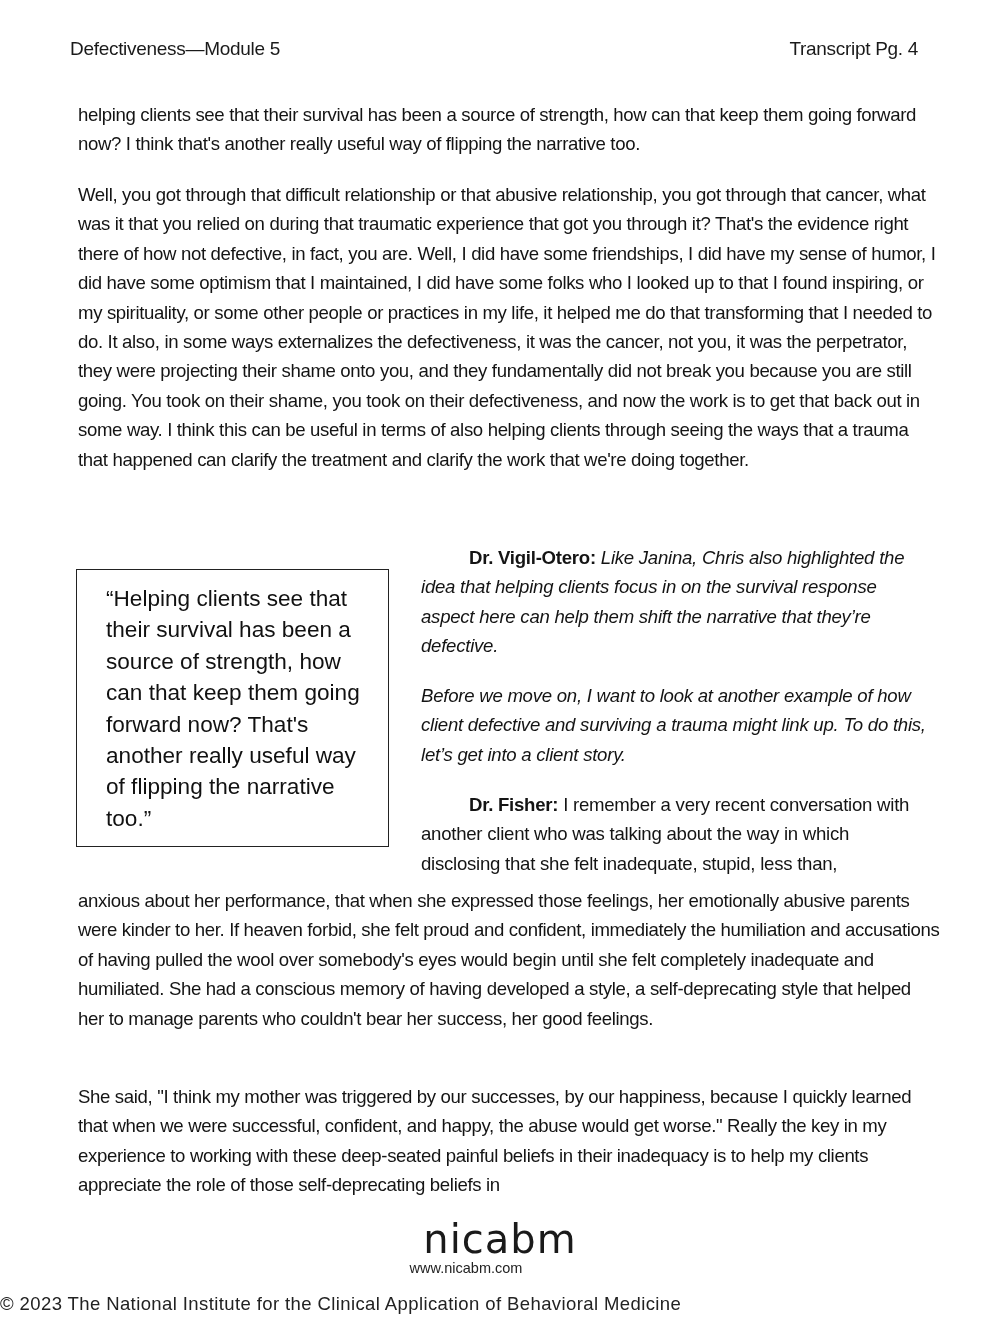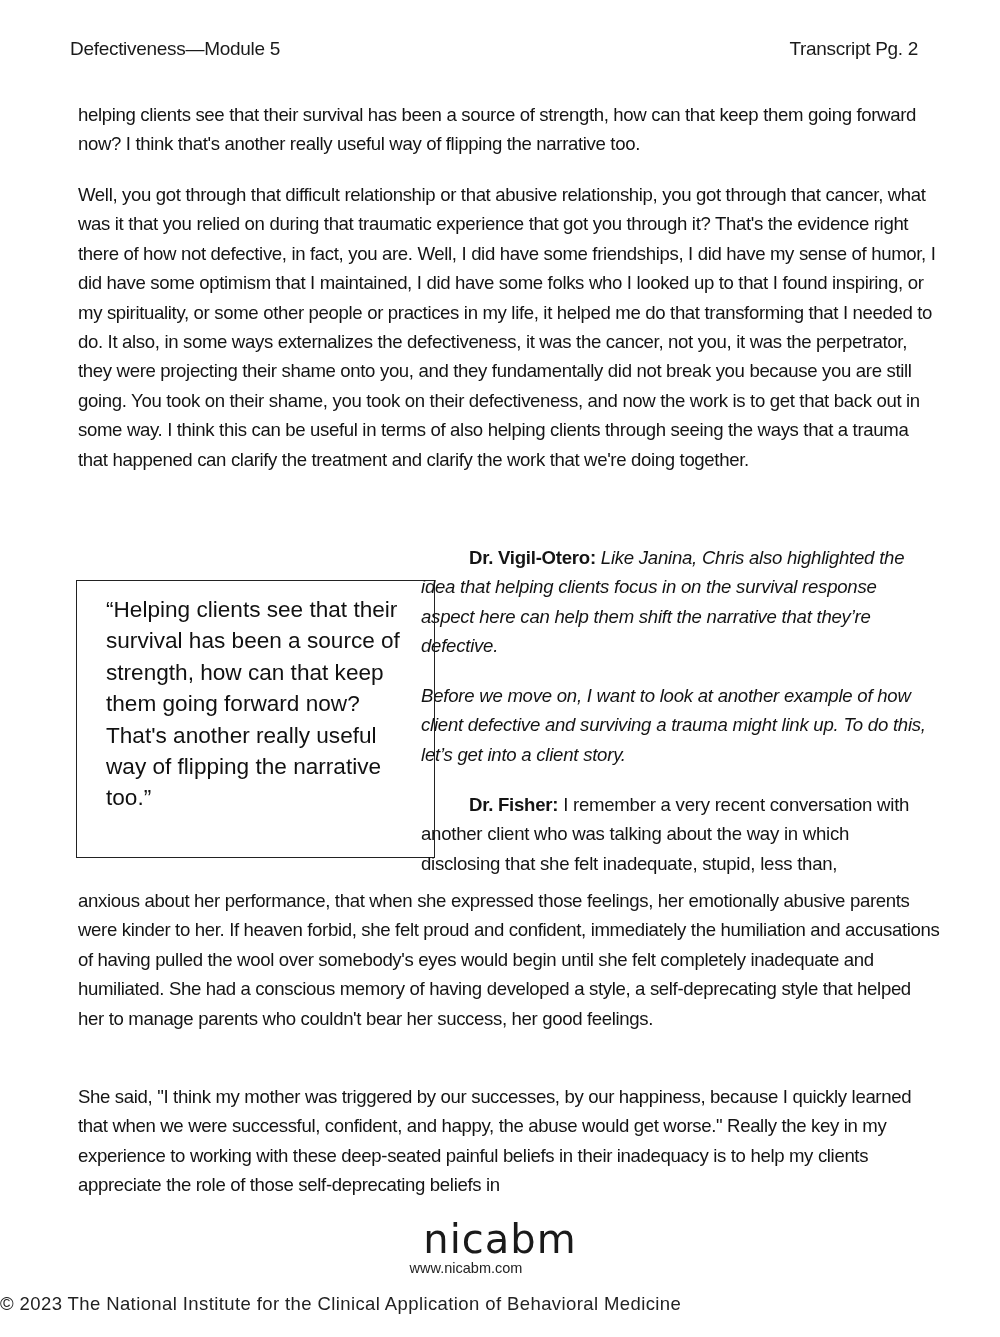--- a/index.html
+++ b/index.html
@@ -11,24 +11,24 @@
   .hdr-left { left: 70px; }
   .hdr-right { right: 82px; }
   .body-text {
     position: absolute; left: 70px; width: 862px;
     font-size: 18.6px; line-height: 29.4px; letter-spacing: -0.35px;
     margin: 8px;
   }
   .p1 { top: 92px; }
   .p2 { top: 172px; }
   .quote-box {
-    position: absolute; left: 76px; top: 569px; width: 359px; height: 278px;
+    position: absolute; left: 76px; top: 569px; width: 313px; height: 278px;
     border: 1.5px solid #222; box-sizing: border-box;
     padding: 13px 20px 0 29px;
-    font-size: 22.6px; line-height: 31.4px; color: #111; margin-top: 11px;
+    font-size: 22.6px; line-height: 31.4px; color: #111;
   }
   .right-col {
     position: absolute; left: 421px; width: 505px;
     font-size: 18.6px; line-height: 29.4px; letter-spacing: -0.25px; margin: 0;
   }
   .rc1 { top: 543px; }
   .rc2 { top: 681px; }
   .rc3 { top: 790px; }
   .italic { font-style: italic; }
   .speaker { font-weight: bold; font-style: normal; margin-left: 48px; }
@@ -45,21 +45,21 @@
   }
   .copyright {
     position: absolute; left: 0; width: 1000px; top: 1293px; text-align: left;
     font-size: 18.5px; color: #222; letter-spacing: 0.4px;
   }
 </style>
 </head>
 <body>
 
 <div class="hdr hdr-left">Defectiveness—Module 5</div>
-<div class="hdr hdr-right">Transcript Pg. 2</div>
+<div class="hdr hdr-right">Transcript Pg. 4</div>
 
 <p class="body-text p1">helping clients see that their survival has been a source of strength, how can that keep them going forward now? I think that's another really useful way of flipping the narrative too.</p>
 <p class="body-text p2">Well, you got through that difficult relationship or that abusive relationship, you got through that cancer, what was it that you relied on during that traumatic experience that got you through it? That's the evidence right there of how not defective, in fact, you are. Well, I did have some friendships, I did have my sense of humor, I did have some optimism that I maintained, I did have some folks who I looked up to that I found inspiring, or my spirituality, or some other people or practices in my life, it helped me do that transforming that I needed to do. It also, in some ways externalizes the defectiveness, it was the cancer, not you, it was the perpetrator, they were projecting their shame onto you, and they fundamentally did not break you because you are still going. You took on their shame, you took on their defectiveness, and now the work is to get that back out in some way. I think this can be useful in terms of also helping clients through seeing the ways that a trauma that happened can clarify the treatment and clarify the work that we're doing together.</p>
 
 <div class="quote-box">
   <span>“Helping clients see that their survival has been a source of strength, how can that keep them going forward now? That's another really useful way of flipping the narrative too.”</span>
 </div>
 
 <p class="right-col rc1 italic"><span class="speaker">Dr. Vigil-Otero:</span><span> Like Janina, Chris also highlighted the idea that helping clients focus in on the survival response aspect here can help them shift the narrative that they’re defective.</span></p>
 

